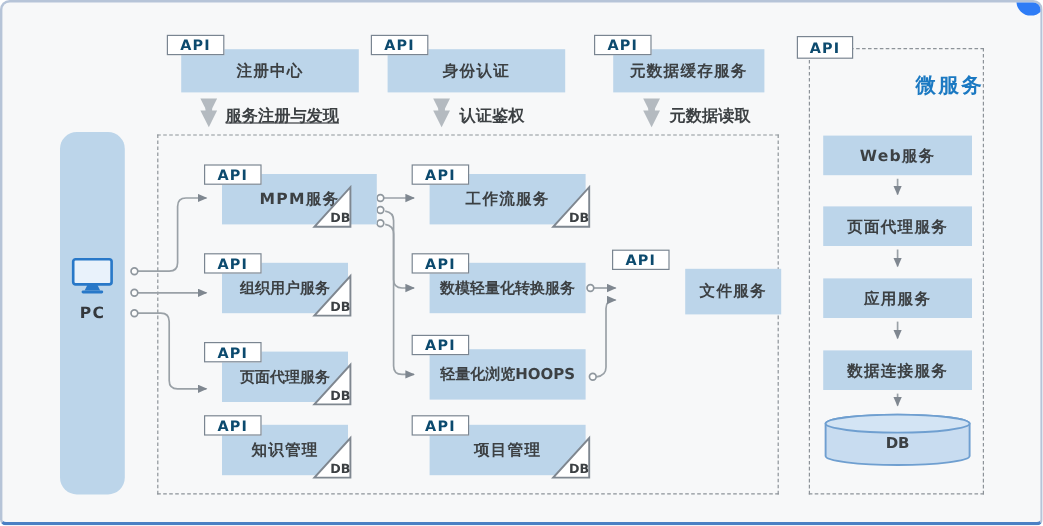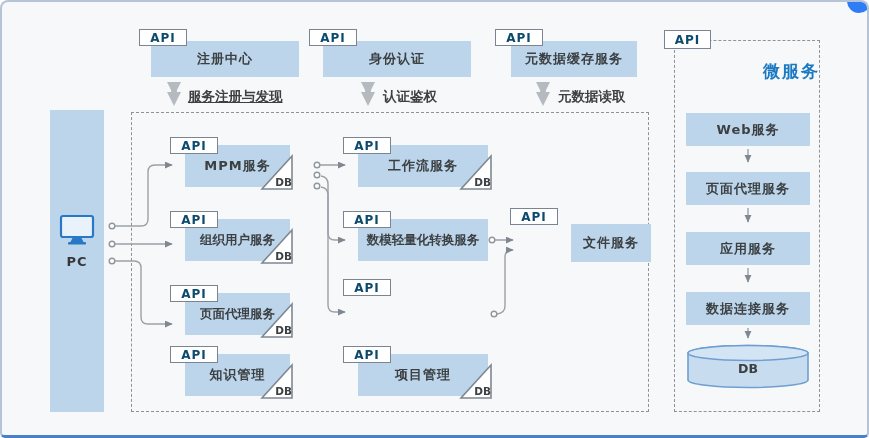--- a/index.html
+++ b/index.html
@@ -123,34 +123,34 @@
     <span class="svc-label">元数据缓存服务</span>
   </div>
   <div class="abs api-badge" style="left:493px;top:27px;">
       <span>API</span>
     </div>
 
   <div class="abs flow-label" style="left:186px;top:86px;text-decoration:underline;">服务注册与发现</div>
   <div class="abs flow-label" style="left:381px;top:86px;">认证鉴权</div>
   <div class="abs flow-label" style="left:556px;top:86px;">元数据读取</div>
 
-  <div class="abs pc-block" style="left:48px;top:108px;width:54px;height:302px;">
+  <div class="abs pc-block" style="left:48px;top:108px;width:54px;height:302px;border-radius:14px;">
     <div class="pc-inner">
       <span>
         <svg width="36" height="32" viewBox="0 0 36 32">
           <rect x="2" y="2" width="32" height="21" rx="2" fill="#e9f2fb" stroke="#2878c8" stroke-width="2.2"></rect>
           <path d="M14 23 L22 23 L24.5 28 L11.5 28 Z" fill="#2878c8"></path>
           <rect x="9" y="28" width="18" height="2.6" rx="1.2" fill="#2878c8"></rect>
         </svg>
       </span>
       <span class="pc-label">PC</span>
     </div>
   </div>
 
-  <div class="abs svc" style="left:183px;top:143px;width:105px;height:42px;text-align:center;">
+  <div class="abs svc" style="left:183px;top:143px;width:129px;height:42px;text-align:center;">
     <span class="svc-label">MPM服务</span>
   </div>
   <div class="abs db-tri" style="left:258px;top:151px;">
     <svg width="34" height="38">
         <polygon points="32,3 32,36 2,36" fill="#ffffff" stroke="#7f8790" stroke-width="1.6"></polygon>
       </svg>
     <span class="db-txt">DB</span>
   </div>
   <div class="abs api-badge" style="left:168px;top:135px;">
       <span>API</span>
@@ -208,20 +208,23 @@
       <span>API</span>
     </div>
 
   <div class="abs svc" style="left:356px;top:217px;width:130px;height:42px;">
     <span class="svc-label sm">数模轻量化转换服务</span>
   </div>
   <div class="abs api-badge" style="left:341px;top:209px;">
       <span>API</span>
     </div>
 
+  <div class="abs svc" style="left:356px;top:289px;width:130px;height:42px;">
+    <span class="svc-label sm">轻量化浏览HOOPS</span>
+  </div>
   <div class="abs api-badge" style="left:341px;top:277px;">
       <span>API</span>
     </div>
 
   <div class="abs svc" style="left:356px;top:352px;width:130px;height:42px;">
     <span class="svc-label">项目管理</span>
   </div>
   <div class="abs db-tri" style="left:457px;top:360px;">
     <svg width="34" height="38">
         <polygon points="32,3 32,36 2,36" fill="#ffffff" stroke="#7f8790" stroke-width="1.6"></polygon>

